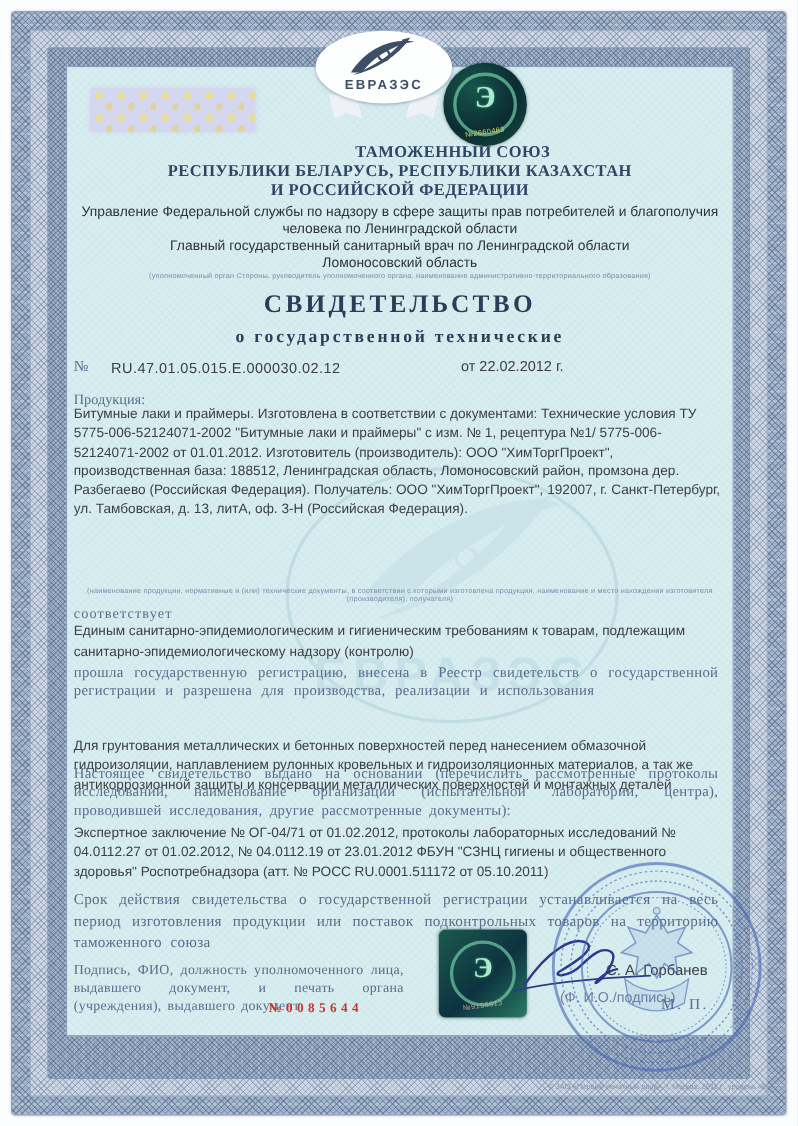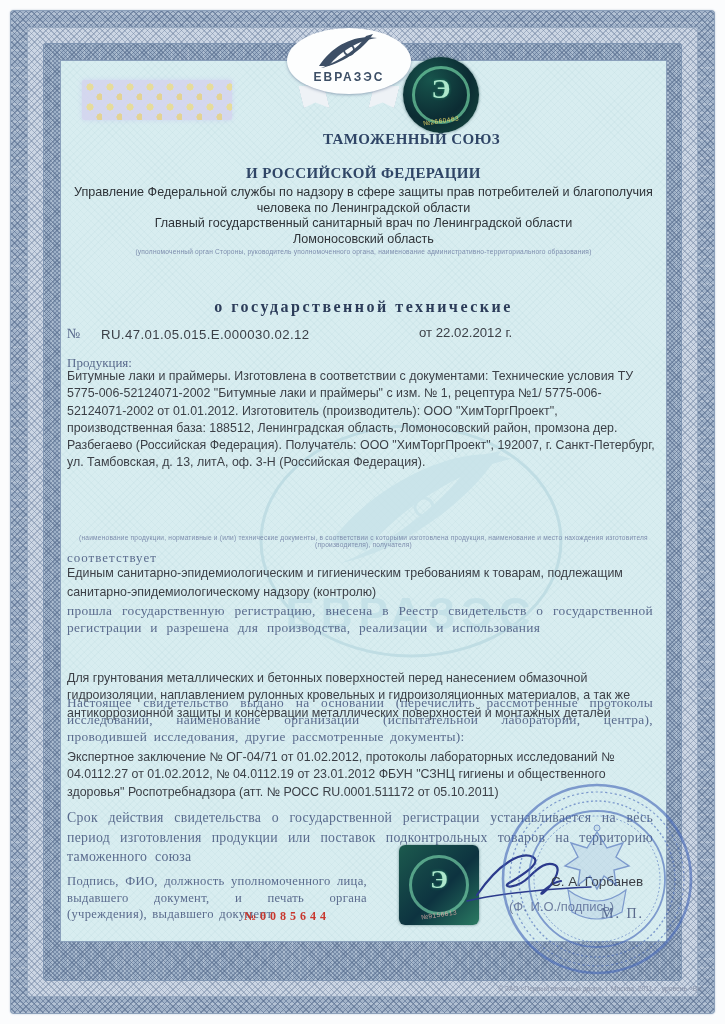--- a/index.html
+++ b/index.html
@@ -126,26 +126,28 @@
     <svg width="460" height="240" viewBox="0 0 460 240">
       <ellipse cx="230" cy="120" rx="150" ry="115" fill="none" stroke="#bcdbe2" stroke-width="3"></ellipse>
       <path d="M150,120 C200,55 290,20 330,38 C280,48 215,90 185,130 Z" fill="#c8e3e9"></path>
       <path d="M320,30 C290,80 220,130 160,142 C215,120 270,75 295,35 Z" fill="#c8e3e9"></path>
       <circle cx="243" cy="86" r="9" fill="none" stroke="#c8e3e9" stroke-width="3"></circle>
     </svg>
     <div class="wm-text">ЕВРАЗЭС</div>
   </div>
 
   <div class="abs center org-line serif" style="top:70px;padding-left:48px;">ТАМОЖЕННЫЙ СОЮЗ</div>
+  <div class="abs center org-line serif" style="top:87px;">РЕСПУБЛИКИ БЕЛАРУСЬ, РЕСПУБЛИКИ КАЗАХСТАН</div>
   <div class="abs center org-line serif" style="top:104px;">И РОССИЙСКОЙ ФЕДЕРАЦИИ</div>
   <div class="abs center auth-line" style="top:124px;left:0;padding:0 8px;width:589px;">Управление Федеральной службы по надзору в сфере защиты прав потребителей и благополучия человека по Ленинградской области</div>
   <div class="abs center auth-line" style="top:155px;">Главный государственный санитарный врач по Ленинградской области</div>
   <div class="abs center auth-line" style="top:171px;">Ломоносовский область</div>
   <div class="abs center caption" style="top:187px;">(уполномоченный орган Стороны, руководитель уполномоченного органа, наименование административно-территориального образования)</div>
 
+  <div class="abs center doc-title serif" style="top:203px;">СВИДЕТЕЛЬСТВО</div>
   <div class="abs center doc-subtitle serif" style="top:237px;">о государственной технические</div>
 
   <div class="abs tpl" style="top:265px;left:6px;font-size:14px;">№</div>
   <div class="abs filled" style="top:266px;left:40px;font-size:13.2px;letter-spacing:.4px;">RU.47.01.05.015.Е.000030.02.12</div>
   <div class="abs filled" style="top:264px;left:358px;font-size:13.2px;">от 22.02.2012 г.</div>
 
   <div class="abs tpl" style="top:294px;left:6px;font-size:13px;">Продукция:</div>
   <div class="abs body-sans" style="top:307px;left:6px;width:588px;">Битумные лаки и праймеры. Изготовлена в соответствии с документами: Технические условия ТУ 5775-006-52124071-2002 "Битумные лаки и праймеры" с изм. № 1, рецептура №1/ 5775-006-52124071-2002 от 01.01.2012. Изготовитель (производитель): ООО "ХимТоргПроект", производственная база: 188512, Ленинградская область, Ломоносовский район, промзона дер. Разбегаево (Российская Федерация).  Получатель: ООО "ХимТоргПроект", 192007, г. Санкт-Петербург, ул. Тамбовская, д. 13, литА, оф. 3-Н (Российская Федерация).</div>
 
   <div class="abs center caption" style="top:473px;">(наименование продукции, нормативные и (или) технические документы, в соответствии с которыми изготовлена продукция, наименование и место нахождения изготовителя (производителя), получателя)</div>

